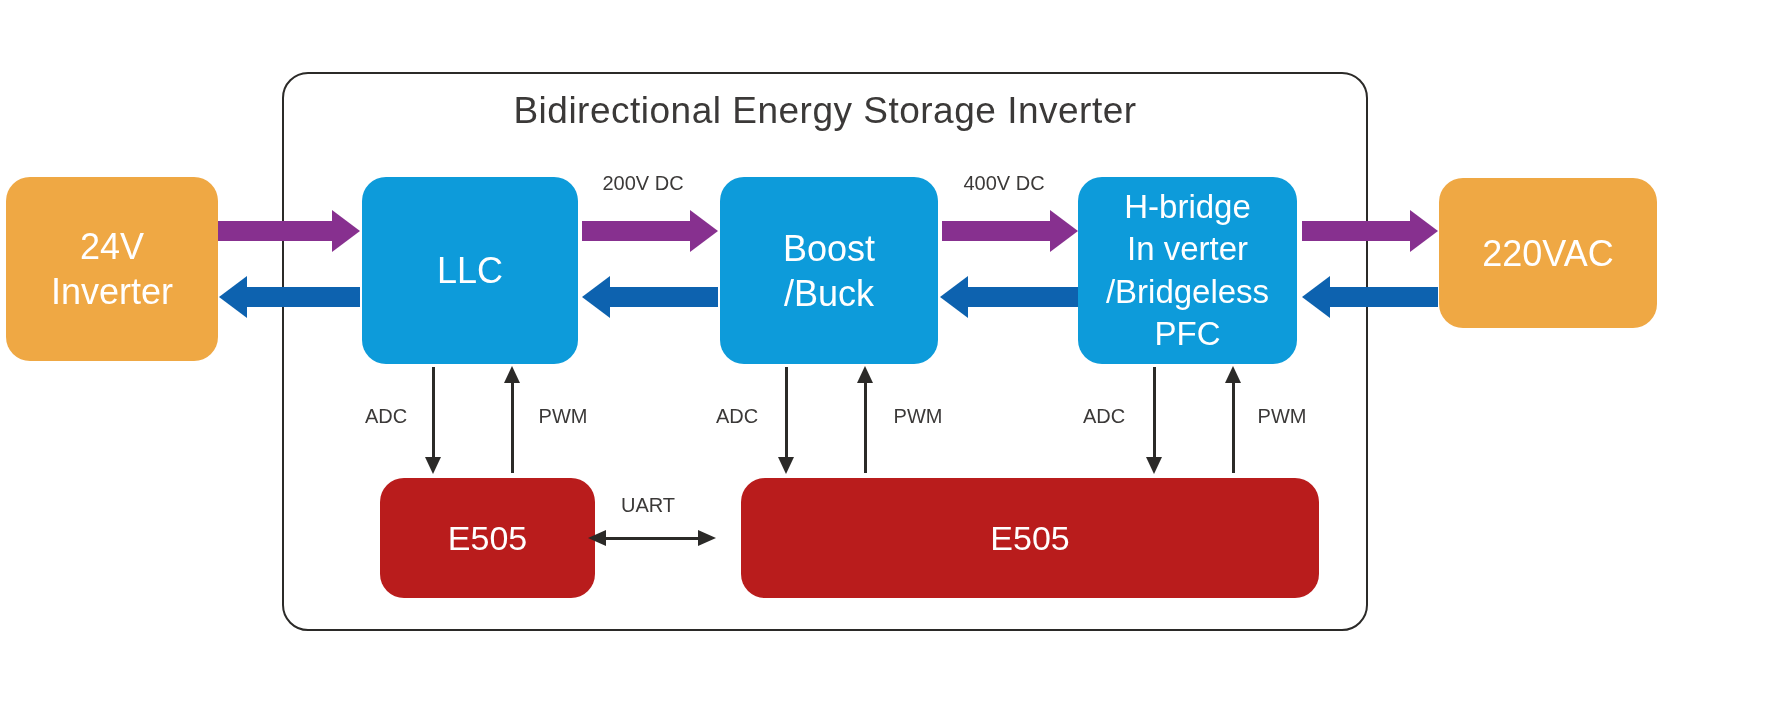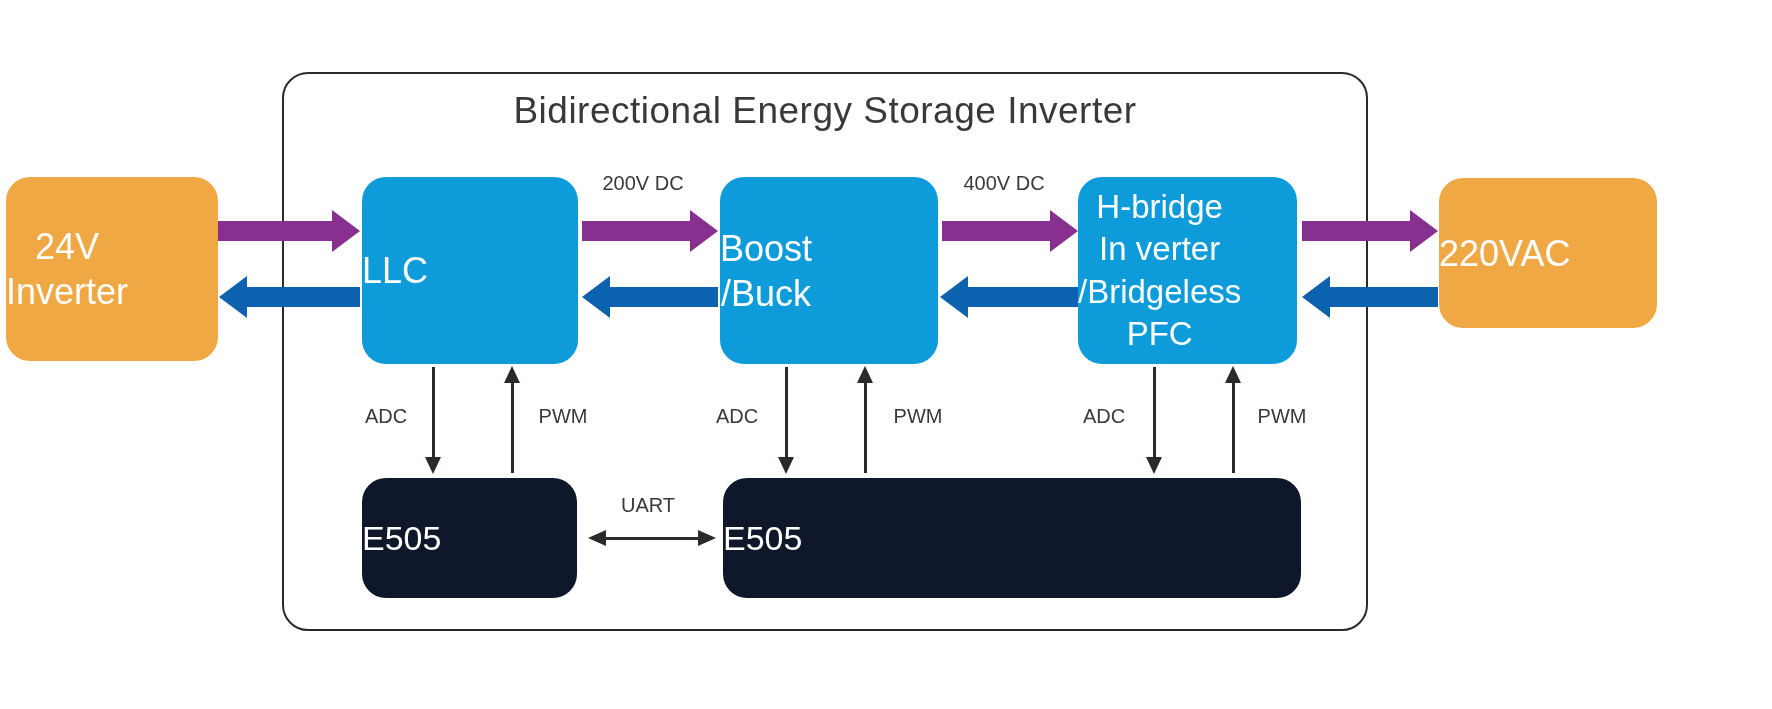--- a/index.html
+++ b/index.html
@@ -23,31 +23,31 @@
     left:282px;top:90px;width:1086px;
     text-align:center;
     font-size:37px;
     font-weight:300;
     letter-spacing:0.5px;
     color:#3B3938;
   }
   .block{
     position:absolute;
     border-radius:24px;
-    display:flex;align-items:center;justify-content:flex-start;
+    display:flex;align-items:center;justify-content:center;
     text-align:center;
     color:#ffffff;
     font-size:36px;
     font-weight:300;
     line-height:1.25;
     white-space:pre-line;
   }
   .orange{background:#EFA844;}
   .lblue{background:#0D9BDA;}
-  .dblue{background:#0f172a;}
+  .dblue{background:#b91c1c;margin-left:18px;}
   .blk-battery{left:6px;top:177px;width:212px;height:184px;}
   .blk-llc{left:362px;top:177px;width:216px;height:187px;}
   .blk-boost{left:720px;top:177px;width:218px;height:187px;}
   .blk-hbridge{left:1078px;top:177px;width:219px;height:187px;font-size:33px;line-height:1.28;}
   .blk-vac{left:1439px;top:178px;width:218px;height:150px;}
   .blk-e505a{left:362px;top:478px;width:215px;height:120px;font-size:34px;}
   .blk-e505b{left:723px;top:478px;width:578px;height:120px;font-size:34px;}
 
   
   .harrow{position:absolute;height:42px;}

